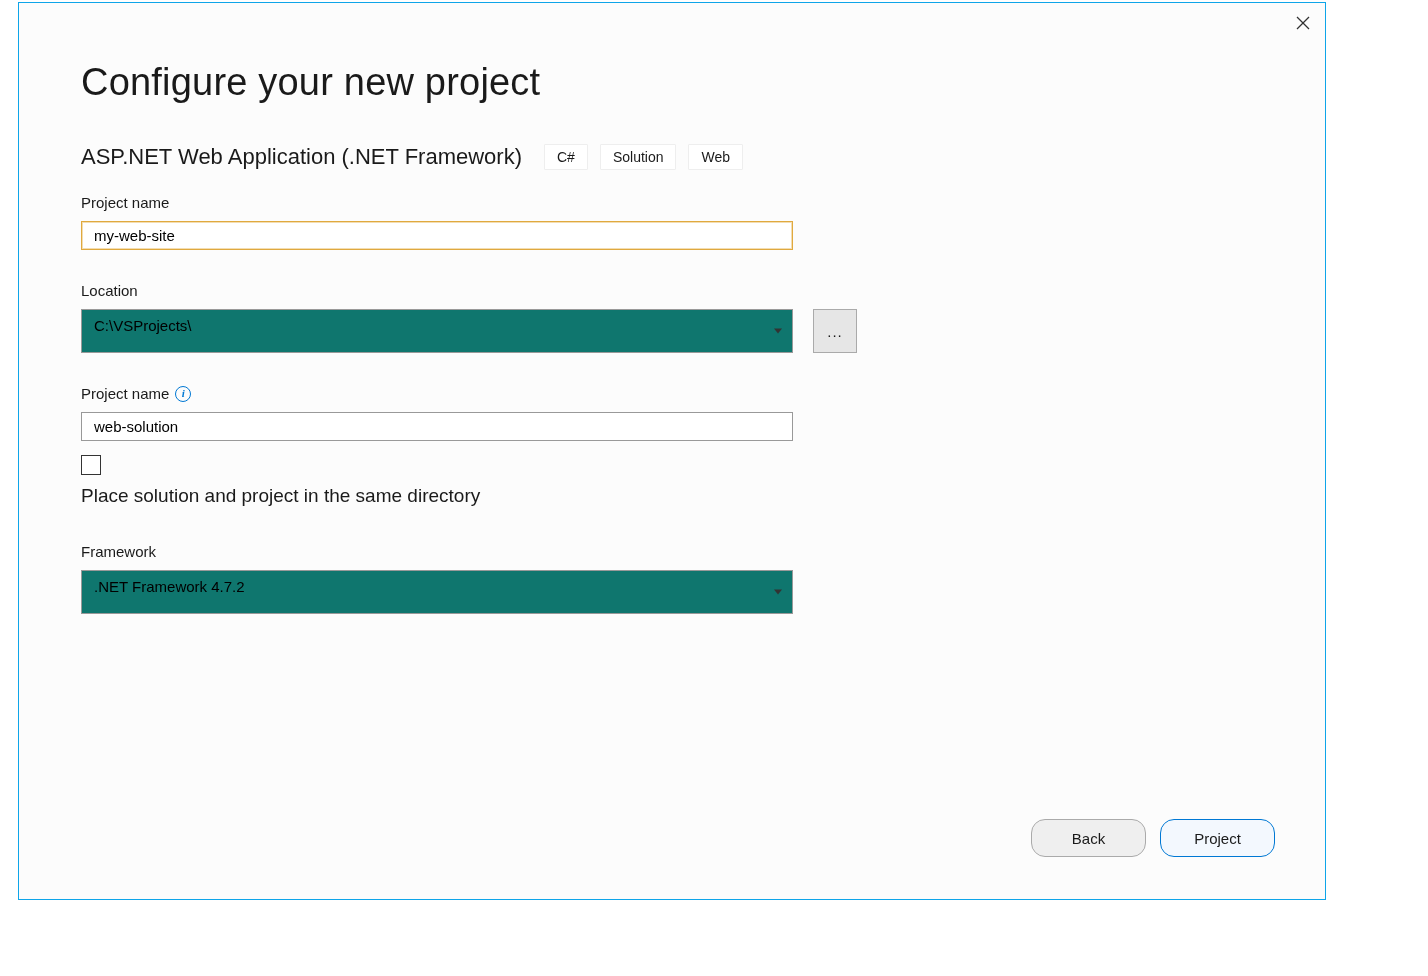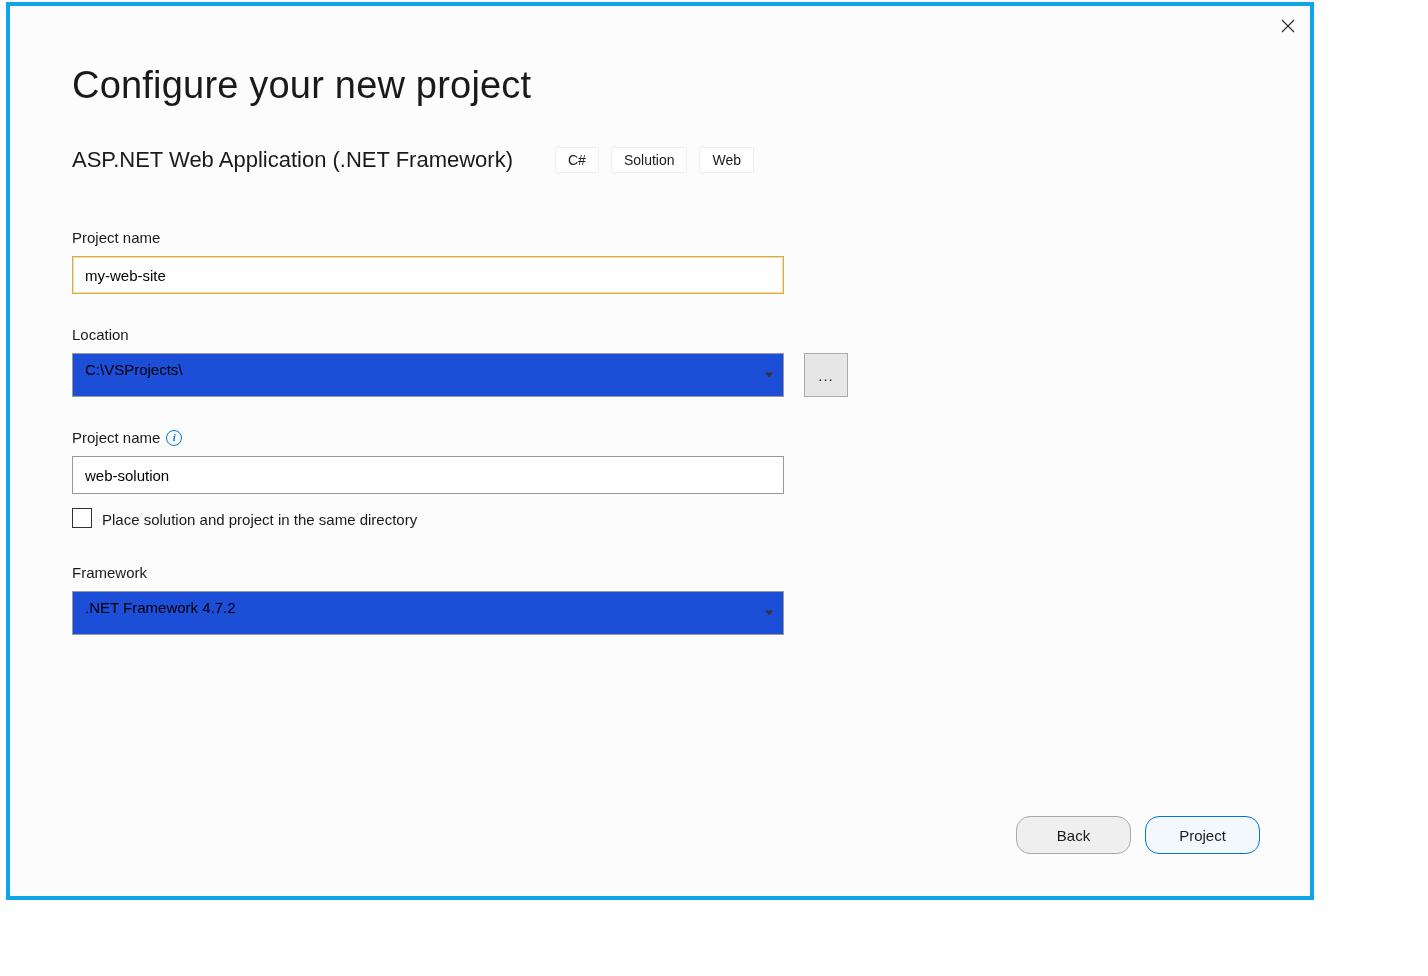--- a/index.html
+++ b/index.html
@@ -10,24 +10,24 @@
     body {
       font-family: "Segoe UI", Tahoma, sans-serif;
       background: #ffffff;
       width: 1428px;
       height: 976px;
       position: relative;
     }
     .dialog {
       position: absolute;
       top: 0;
-      left: 4px;
+      left: 16px;
       width: 1308px;
       height: 898px;
-      border: 4px solid #0ea5e9;
+      border: 1px solid #0ea5e9;
       background: #fcfcfc;
       margin: 2px;
     }
     .close-button {
       position: absolute;
       top: 8px;
       right: 10px;
       width: 24px;
       height: 24px;
       cursor: pointer;
@@ -46,22 +46,22 @@
     .page-title {
       font-size: 38px;
       font-weight: 400;
       color: #1a1a1a;
       letter-spacing: 0.2px;
       margin-bottom: 40px;
     }
     .template-row {
       display: flex;
       align-items: center;
-      gap: 42px;
-      margin-bottom: 56px;
+      gap: 22px;
+      margin-bottom: 24px;
     }
     .template-name {
       font-size: 22px;
       font-weight: 400;
       color: #1a1a1a;
     }
     .tags {
       display: flex;
       gap: 12px;
     }
@@ -95,21 +95,21 @@
       border-radius: 50%;
       color: #0078d4;
       font-size: 11px;
       font-style: italic;
       font-family: Georgia, serif;
       font-weight: bold;
       line-height: 1;
     }
     .text-input {
       width: 712px;
-      height: 38px;
+      height: 29px;
       padding: 0 12px;
       font-size: 15px;
       font-family: inherit;
       border: 1px solid #999999;
       background: #ffffff;
       outline: none;
     }
     .text-input.focused {
       border: 1px solid #e0a93e;
       box-shadow: 0 0 0 1px rgba(224,169,62,0.4) inset;
@@ -117,21 +117,21 @@
     .location-row {
       display: flex;
       align-items: center;
       gap: 20px;
     }
     .combo {
       width: 712px;
       height: 44px;
       position: relative;
       border: 1px solid #999999;
-      background: #1d4ed8;
+      background: #0f766e;
       display: flex;
       align-items: center;
       padding: 0 30px 12px 12px;
       font-size: 15px;
       cursor: pointer;
     }
     .combo .chevron {
       position: absolute;
       right: 10px;
       top: 50%;
@@ -150,25 +150,26 @@
       cursor: pointer;
       font-size: 15px;
       color: #1a1a1a;
       display: flex;
       align-items: center;
       justify-content: center;
       letter-spacing: 1px;
     }
     .checkbox-row {
       display: flex;
-      align-items: flex-end;
+      align-items: flex-start;
       gap: 10px;
       margin-top: 14px;
-      font-size: 15px;
-      color: #1a1a1a;
+      font-size: 19px;
+      color: #1a1a1a;
+      flex-direction: column;
     }
     .checkbox {
       width: 20px;
       height: 20px;
       border: 1.5px solid #333333;
       background: #ffffff;
       cursor: pointer;
     }
     .framework-group {
       margin-top: 36px;

